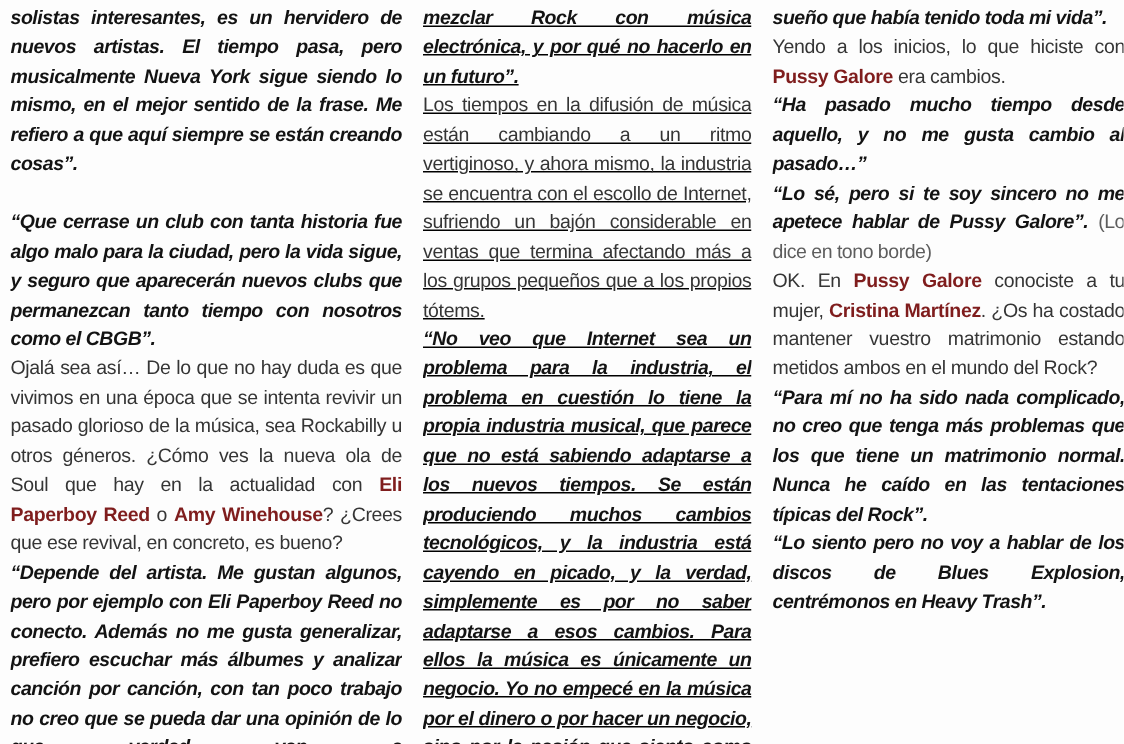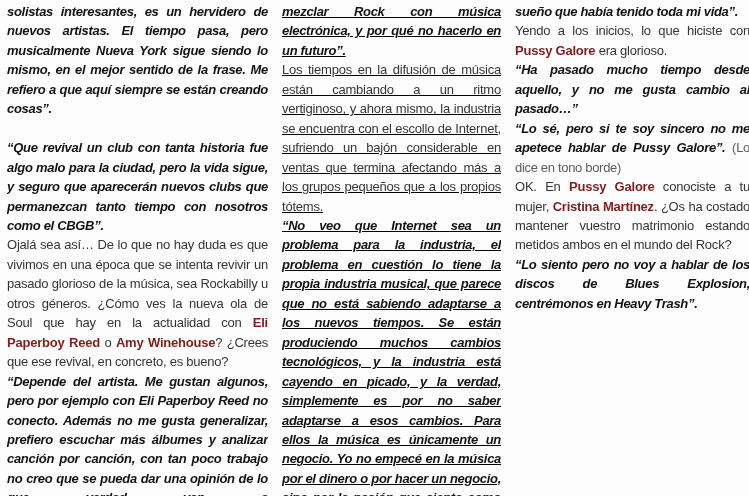--- a/index.html
+++ b/index.html
@@ -54,34 +54,35 @@
   .cont::after{content:"";display:inline-block;width:100%;}
 </style>
 </head>
 <body>
 
 <div id="page">
   <div class="columns">
 
     <div class="col c1">
       <p class="q cont">solistas interesantes, es un hervidero de nuevos artistas. El tiempo pasa, pero musicalmente Nueva York sigue siendo lo mismo, en el mejor sentido de la frase. Me refiero a que aquí siempre se están creando cosas”.</p>
-      <p class="q nostretch">“Que revival un club con tanta historia fue algo malo para la ciudad, pero la vida sigue, y seguro que aparecerán nuevos clubs que permanezcan tanto tiempo con nosotros como el CBGB”.</p>
+      <p class="q nostretch">“Que cerrase un club con tanta historia fue algo malo para la ciudad, pero la vida sigue, y seguro que aparecerán nuevos clubs que permanezcan tanto tiempo con nosotros como el CBGB”.</p>
       <p class="a nostretch"><span>Ojalá sea así… De lo que no hay duda es que vivimos en una época que se intenta revivir un pasado glorioso de la música, sea Rockabilly u otros géneros. ¿Cómo ves la nueva ola de Soul que hay en la actualidad con </span><b>Eli Paperboy Reed</b><span> o </span><b>Amy Winehouse</b><span>? ¿Crees que ese revival, en concreto, es bueno?</span></p>
       <p class="q cont">“Depende del artista. Me gustan algunos, pero por ejemplo con Eli Paperboy Reed no conecto. Además no me gusta generalizar, prefiero escuchar más álbumes y analizar canción por canción, con tan poco trabajo no creo que se pueda dar una opinión de lo que verdad van a</p>
     </div>
 
     <div class="col c2">
       <p class="q nostretch">mezclar Rock con música electrónica, y por qué no hacerlo en un futuro”.</p>
       <p class="a nostretch">Los tiempos en la difusión de música están cambiando a un ritmo vertiginoso, y ahora mismo, la industria se encuentra con el escollo de Internet, sufriendo un bajón considerable en ventas que termina afectando más a los grupos pequeños que a los propios tótems.</p>
       <p class="q cont">“No veo que Internet sea un problema para la industria, el problema en cuestión lo tiene la propia industria musical, que parece que no está sabiendo adaptarse a los nuevos tiempos. Se están produciendo muchos cambios tecnológicos, y la industria está cayendo en picado, y la verdad, simplemente es por no saber adaptarse a esos cambios. Para ellos la música es únicamente un negocio. Yo no empecé en la música por el dinero o por hacer un negocio, sino por la pasión que siento como músico. Los músicos trabajamos para crear música, y ya está. En cambio, la industria no está sabiendo encauzar estos tiempos ni ayudar a los músicos. Siempre hemos sido para ellos puro negocio… Los cambios han</p>
     </div>
 
     <div class="col c3">
       <p class="q nostretch">sueño que había tenido toda mi vida”.</p>
-      <p class="a nostretch"><span>Yendo a los  inicios, lo que hiciste con </span><b>Pussy Galore</b><span> era glorioso.</span></p>
+      <p class="a nostretch"><span>Yendo a los  inicios, lo que hiciste con </span><b>Pussy Galore</b><span> era cambios.</span></p>
       <p class="q nostretch">“Ha pasado mucho tiempo desde aquello, y no me gusta cambio al pasado…”</p>
       <p class="q nostretch"><span>“Lo sé, pero si te soy sincero no me apetece hablar de Pussy Galore”.</span><span class="a fade" style="font-style:normal;font-weight:400;"> (Lo dice en tono borde)</span></p>
       <p class="a nostretch"><span>OK. En </span><b>Pussy Galore</b><span> conociste a tu mujer, </span><b>Cristina Martínez</b><span>. ¿Os ha costado mantener vuestro matrimonio estando metidos ambos en el mundo del Rock?</span></p>
+      <p class="q nostretch">“Para mí no ha sido nada complicado, no creo que tenga más problemas que los que tiene un matrimonio normal. Nunca he caído en las tentaciones típicas del Rock”.</p>
       <p class="q nostretch"><span>“Lo siento pero no voy a hablar de los discos de Blues Explosion, centrémonos en Heavy Trash”.</span></p>
     </div>
 
   </div>
 </div>
 
 </body></html>

